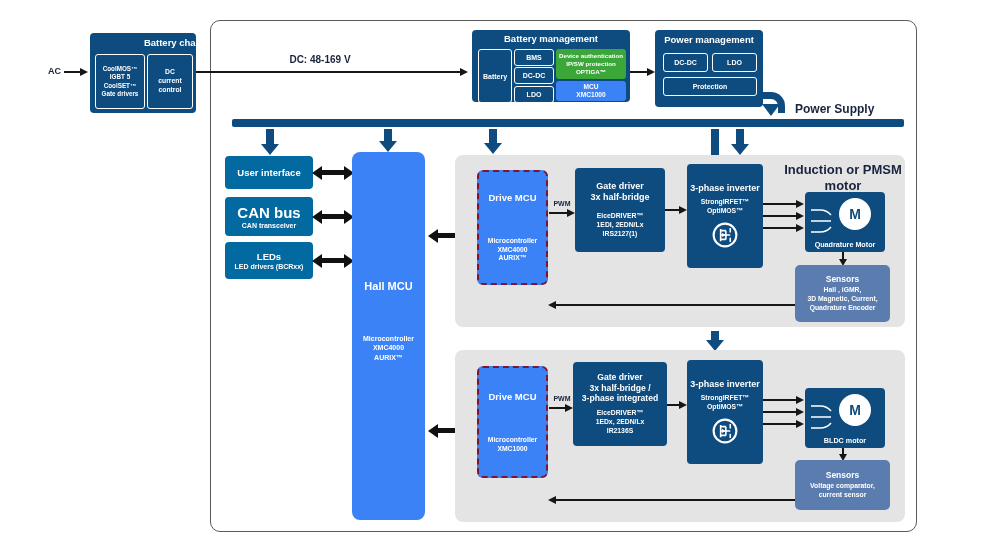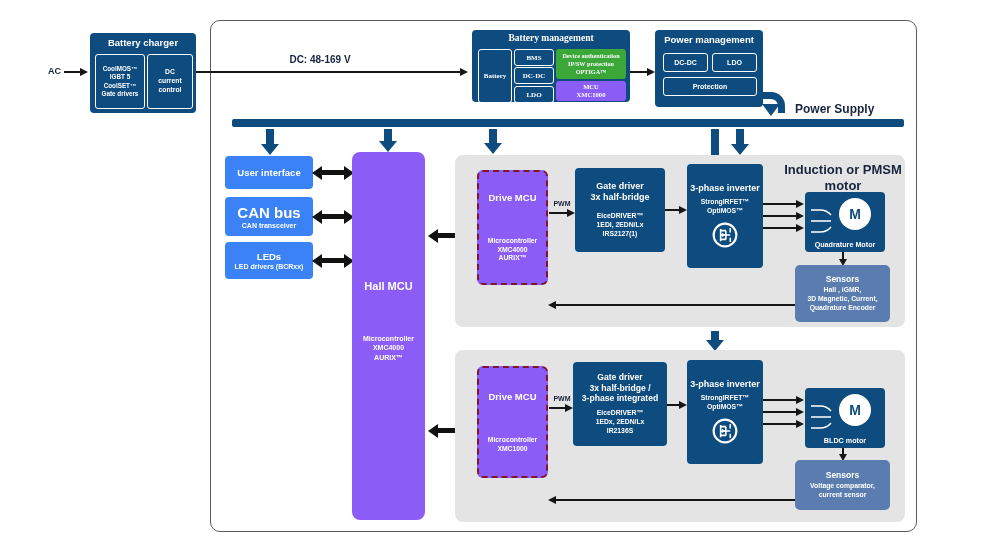--- a/index.html
+++ b/index.html
@@ -2,22 +2,22 @@
 <html><head>
 <meta charset="utf-8">
 <style>
   html,body{margin:0;padding:0;background:#fff;}
   body{font-family:"Liberation Sans",sans-serif;}
   #canvas{position:relative;width:997px;height:552px;background:#fff;overflow:hidden;}
   .abs{position:absolute;}
   .b{font-weight:bold;}
   .pre{white-space:pre-line;}
   .navy{background:#0e4c7f;color:#fff;border-radius:4px;}
-  .bright{background:#3b82f6;color:#fff;border-radius:4px;}
-  .red{background:#8b5cf6;color:#fff;border-radius:6px;gap:24px;}
+  .bright{background:#0369a1;color:#fff;border-radius:4px;}
+  .red{background:#3b82f6;color:#fff;border-radius:6px;gap:24px;}
   .green{background:#3aa738;color:#fff;border-radius:3px;}
   .steel{background:#5a7cae;color:#fff;border-radius:5px;}
   .panel{background:#e4e4e4;border-radius:8px;}
   .inner{border:1px solid #fff;border-radius:3px;display:flex;align-items:center;justify-content:center;text-align:center;}
   .ctr{display:flex;flex-direction:column;align-items:center;justify-content:center;text-align:center;}
   .lbl{color:#18243d;font-weight:bold;}
   .ttl{text-align:center;font-weight:bold;}
   
   .hl{background:#161616;height:2px;}
   .hl.r::after{content:"";position:absolute;left:100%;top:50%;transform:translateY(-50%);
@@ -46,34 +46,34 @@
 <body>
 
 <div id="canvas">
 
   <div class="abs" style="left:210px;top:20px;width:705px;height:510px;border:1.5px solid #5a5a5a;border-radius:10px;"></div>
 
   <div class="abs lbl" style="left:48px;top:66px;font-size:9px;">AC</div>
   <div class="abs hl r" style="left:64px;top:71px;width:16px;"></div>
 
   <div class="abs navy" style="left:90px;top:33px;width:106px;height:80px;">
-    <div class="abs ttl pre" style="left:0;top:4px;width:100%;font-size:9.5px;">Battery charger</div>
+    <div class="abs ttl pre" style="left:0;top:4px;width:100%;font-size:9.5px;padding-left:36px;">Battery charger</div>
     <div class="abs inner b pre" style="left:5px;top:21px;width:48px;height:53px;font-size:6.3px;line-height:1.3;">CoolMOS™
 IGBT 5
 CoolSET™
 Gate drivers</div>
     <div class="abs inner b pre" style="left:57px;top:21px;width:44px;height:53px;font-size:6.8px;line-height:1.3;">DC
 current
 control</div>
   </div>
 
   <div class="abs hl r" style="left:196px;top:71px;width:264px;"></div>
   <div class="abs lbl ttl" style="left:255px;top:54px;width:130px;font-size:10px;">DC: 48-169 V</div>
 
-  <div class="abs navy" style="left:472px;top:30px;width:158px;height:72px;font-family:Liberation Serif, serif;">
+  <div class="abs navy" style="left:472px;top:30px;width:158px;height:72px;">
     <div class="abs ttl" style="left:0;top:3px;width:100%;font-size:9.5px;">Battery management</div>
     <div class="abs inner b" style="left:6px;top:19px;width:32px;height:52px;font-size:7px;">Battery</div>
     <div class="abs inner b" style="left:42px;top:19px;width:38px;height:15px;font-size:7px;">BMS</div>
     <div class="abs inner b" style="left:42px;top:37px;width:38px;height:15px;font-size:7px;">DC-DC</div>
     <div class="abs inner b" style="left:42px;top:56px;width:38px;height:15px;font-size:7px;">LDO</div>
     <div class="abs green ctr b pre" style="left:84px;top:19px;width:70px;height:30px;font-size:6.2px;line-height:1.25;">Device authentication
 IP/SW protection
 OPTIGA™</div>
     <div class="abs red ctr b pre" style="left:84px;top:51px;width:70px;height:20px;font-size:6.6px;line-height:1.25;border-radius:3px;">MCU
 XMC1000</div>

